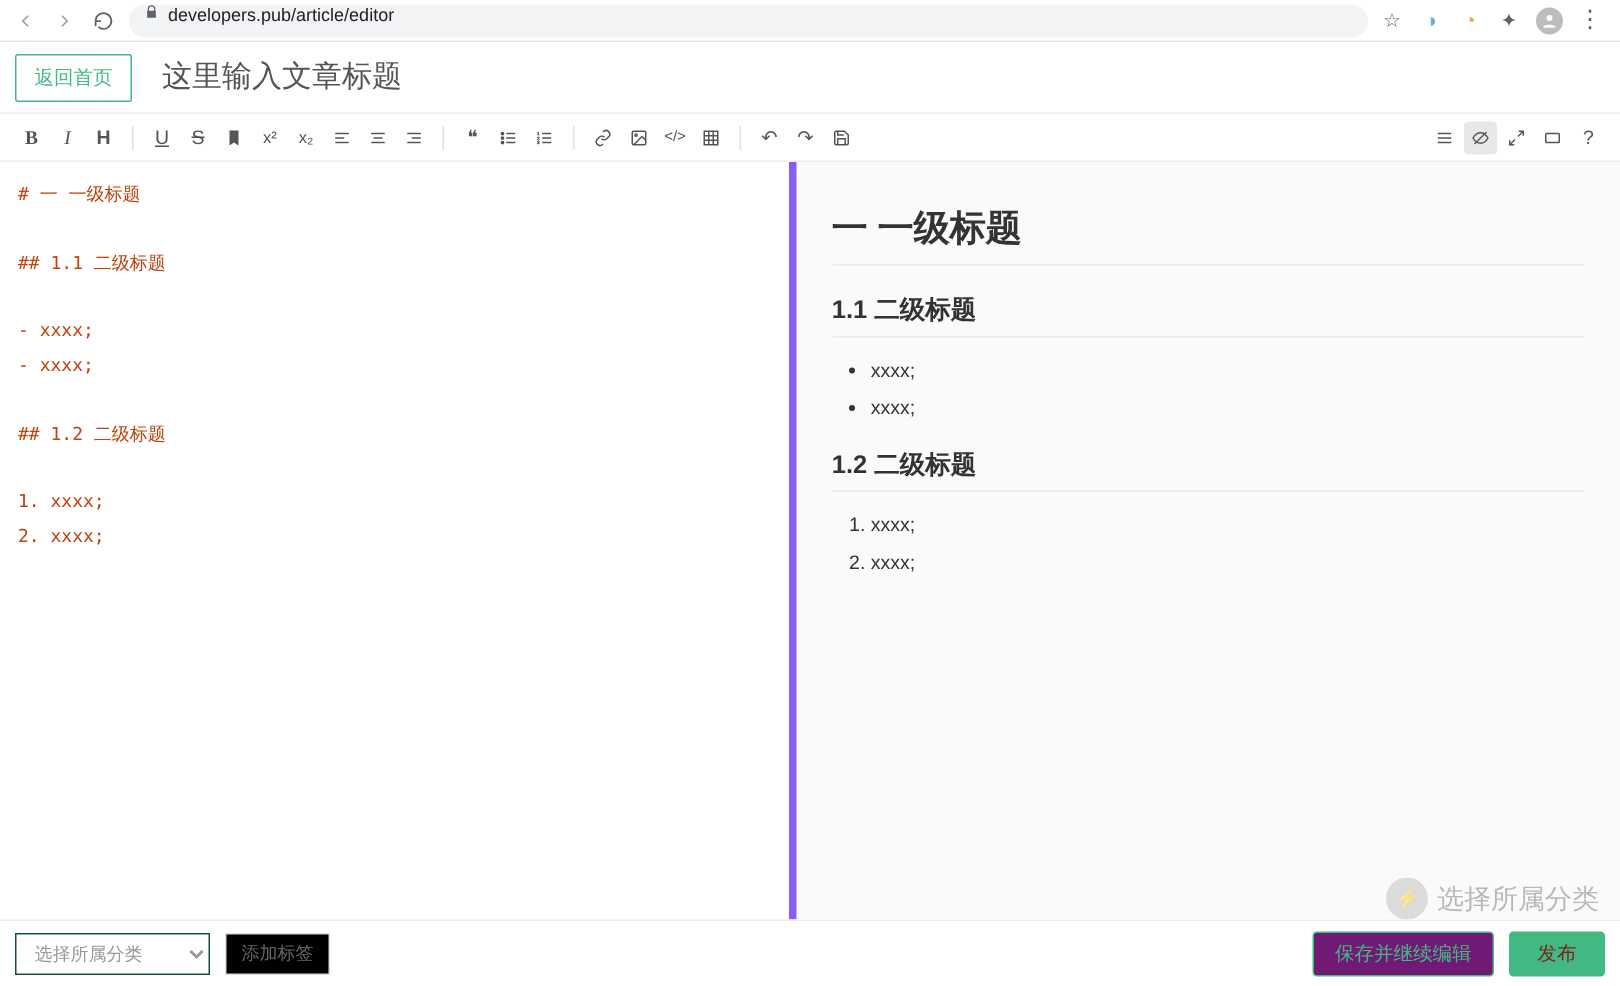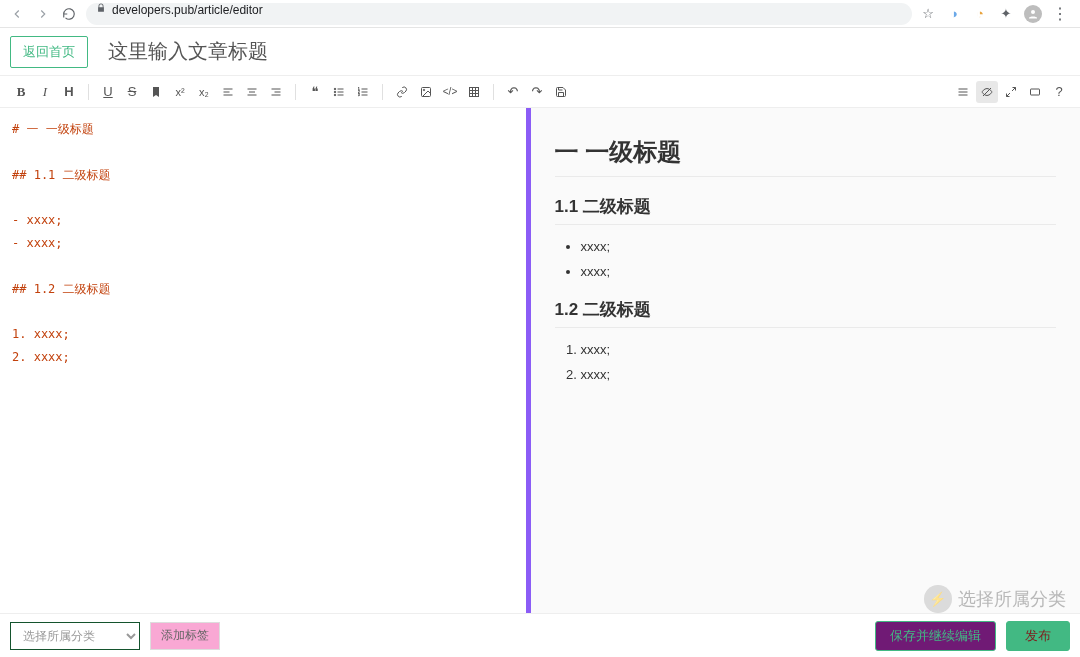--- a/index.html
+++ b/index.html
@@ -38,21 +38,21 @@
 .pane-source { padding: 10px 12px; font-family: Menlo, Consolas, monospace; font-size: 12px; line-height: 1.9; color: #c2410c; white-space: pre; }
 .pane-preview { border-left: 5px solid #8b5cf6; background: #fafafa; padding: 22px 24px; }
 .pane-preview h1 { font-size: 24px; font-weight: 700; margin: 6px 0 18px; padding-bottom: 8px; border-bottom: 1px solid #eaeaea; }
 .pane-preview h2 { font-size: 17px; font-weight: 700; margin: 4px 0 10px; padding-bottom: 6px; border-bottom: 1px solid #eaeaea; }
 .pane-preview ul, .pane-preview ol { padding-left: 26px; margin: 6px 0 14px; }
 .pane-preview li { font-size: 13px; line-height: 1.9; }
 
 
 .footer { height: 44px; border-top: 1px solid #eee; display: flex; align-items: center; padding: 0 10px; gap: 10px; }
 .select-cat { height: 28px; border: 1px solid #14532d; padding: 0 28px 0 8px; font-size: 12px; color: #999; background: #fff; min-width: 120px; }
-.add-tag { height: 28px; border: 1px solid #ddd; padding: 0 10px; font-size: 12px; color: #666; background: #f9a8d4; cursor: pointer; }
+.add-tag { height: 28px; border: 1px solid #ddd; padding: 0 10px; font-size: 12px; color: #666; background: #000000; cursor: pointer; }
 .footer-spacer { flex: 1; }
 .btn-draft { height: 30px; border: 1px solid #42b983; color: #42b983; background: #701a75; padding: 0 14px; font-size: 13px; cursor: pointer; border-radius: 3px; }
 .btn-publish { height: 30px; border: 1px solid #42b983; color: #7f1d1d; background: #42b983; padding: 0 18px; font-size: 13px; cursor: pointer; border-radius: 3px; }
 
 
 .watermark { position: fixed; right: 14px; bottom: 44px; opacity: 0.5; display: flex; align-items: center; gap: 6px; color: #777; font-size: 18px; pointer-events: none; }
 .wm-icon { width: 28px; height: 28px; border-radius: 50%; background: #bbb; display: inline-flex; align-items: center; justify-content: center; color: #fff; font-size: 14px; }
 svg { display: block; }
 </style>
 </head>

